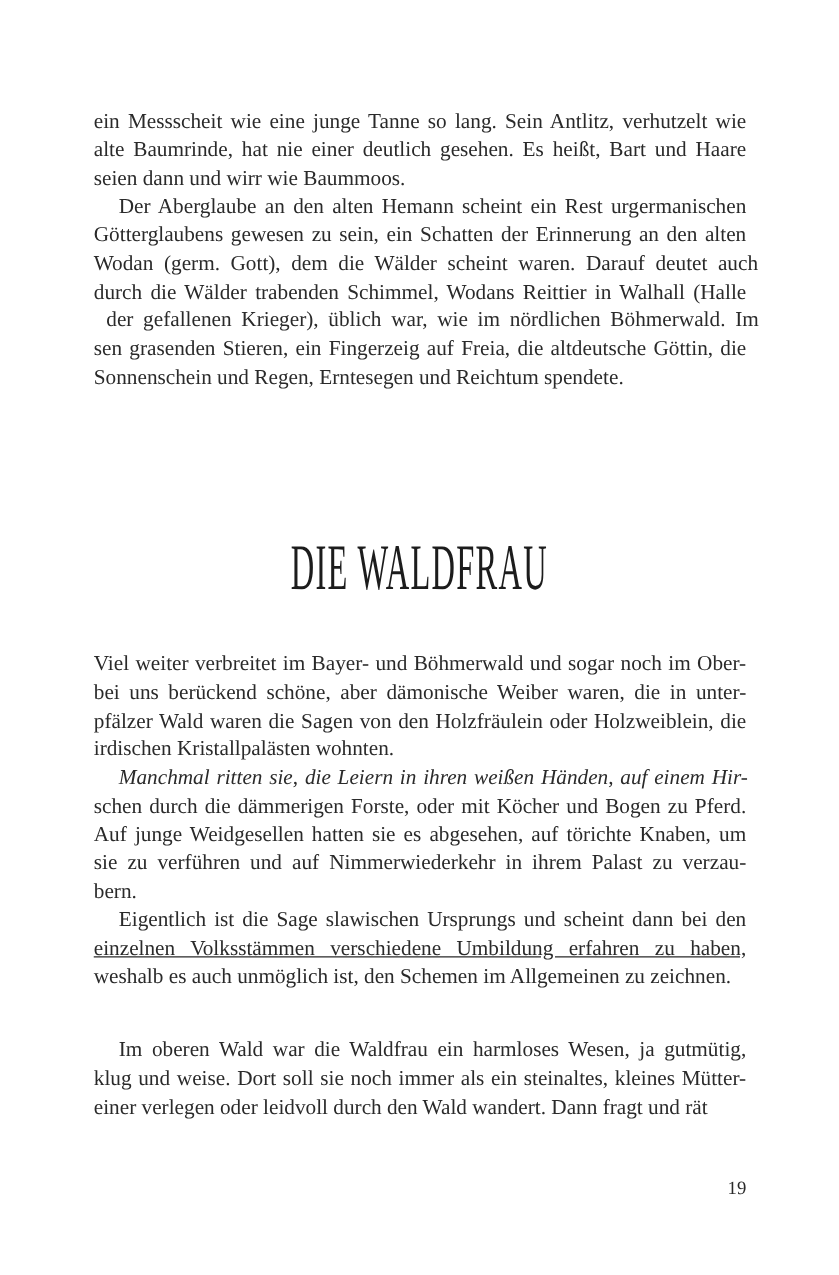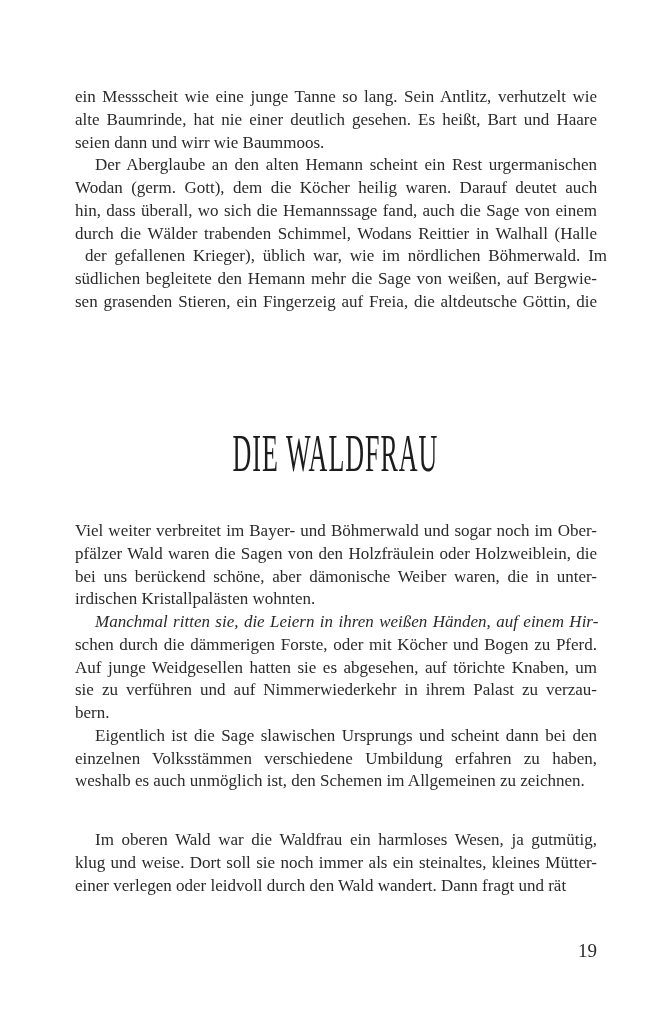--- a/index.html
+++ b/index.html
@@ -21,21 +21,21 @@
     width: 522px;
     font-size: 17px;
     line-height: 22.75px;
     color: #2a2a2a;
   }
   .para { margin: 0; padding: 0; }
   .tline {
     white-space: nowrap;
     height: 22.75px;
   }
-  .tline.indent { text-indent: 20px; text-align: right; }
+  .tline.indent { text-indent: 20px; }
   #block1 { top: 86px; }
   #block2 { top: 520px; }
   #block3 { top: 829px; }
   .chapter-heading {
     position: absolute;
     top: 438px;
     left: 0;
     width: 671px;
     height: 34px;
     text-align: center;
@@ -48,67 +48,67 @@
     letter-spacing: 1px;
     font-weight: 400;
     color: #1c1c1c;
     transform: scaleY(2.0);
     transform-origin: 50% 50%;
   }
   .page-number {
     position: absolute;
     top: 940px;
     right: 74px;
-    font-size: 19px;
+    font-size: 15px;
     line-height: 22.75px;
     color: #2a2a2a;
   }
 </style>
 </head>
 <body>
 
 <div class="page">
   <div class="textblock" id="block1">
       <div class="para">
         <div class="tline"><span style="word-spacing: 2.31px;">ein Messscheit wie eine junge Tanne so lang. Sein Antlitz, verhutzelt wie</span></div>
         <div class="tline"><span style="word-spacing: 2.82px;">alte Baumrinde, hat nie einer deutlich gesehen. Es heißt, Bart und Haare</span></div>
         <div class="tline last"><span>seien dann und wirr wie Baummoos.</span></div>
       </div>
       <div class="para">
         <div class="tline indent"><span style="word-spacing: 2.4px;">Der Aberglaube an den alten Hemann scheint ein Rest urgermanischen</span></div>
-        <div class="tline"><span style="word-spacing: 4.17px;">Wodan (germ. Gott), dem die Köcher heilig waren. Darauf deutet auch</span></div>
-        <div class="tline"><span style="word-spacing: 1.13px;">hin, dass überall, wo sich die Hemannssage fand, auch die Sage von einem</span></div>
+        <div class="tline"><span style="word-spacing: 1.86px;">Götterglaubens gewesen zu sein, ein Schatten der Erinnerung an den alten</span></div>
+        <div class="tline"><span style="word-spacing: 4.17px;">Wodan (germ. Gott), dem die Wälder scheint waren. Darauf deutet auch</span></div>
         <div class="tline"><span style="word-spacing: 2.39px;">durch die Wälder trabenden Schimmel, Wodans Reittier in Walhall (Halle</span></div>
         <div class="tline"><span style="word-spacing: 3.53px; margin-left: 10px;">der gefallenen Krieger), üblich war, wie im nördlichen Böhmerwald. Im</span></div>
-        <div class="tline"><span style="word-spacing: 1.39px;">südlichen begleitete den Hemann mehr die Sage von weißen, auf Bergwie-</span></div>
         <div class="tline"><span style="word-spacing: 1.55px;">sen grasenden Stieren, ein Fingerzeig auf Freia, die altdeutsche Göttin, die</span></div>
+        <div class="tline last"><span>Sonnenschein und Regen, Erntesegen und Reichtum spendete.</span></div>
       </div>
     </div>
 
   <div class="chapter-heading">
     <span class="chapter-title">DIE WALDFRAU</span>
   </div>
 
   <div class="textblock" id="block2">
       <div class="para">
         <div class="tline"><span style="word-spacing: 0.87px;">Viel weiter verbreitet im Bayer- und Böhmerwald und sogar noch im Ober-</span></div>
+        <div class="tline"><span style="word-spacing: 3.4px;">bei uns berückend schöne, aber dämonische Weiber waren, die in unter-</span></div>
         <div class="tline"><span style="word-spacing: 1.06px;">pfälzer Wald waren die Sagen von den Holzfräulein oder Holzweiblein, die</span></div>
-        <div class="tline"><span style="word-spacing: 3.4px;">bei uns berückend schöne, aber dämonische Weiber waren, die in unter-</span></div>
         <div class="tline last"><span>irdischen Kristallpalästen wohnten.</span></div>
       </div>
       <div class="para">
         <div class="tline indent"><span style="word-spacing: 1.16px; font-style: italic;">Manchmal ritten sie, die Leiern in ihren weißen Händen, auf einem Hir-</span></div>
         <div class="tline"><span style="word-spacing: 1.4px;">schen durch die dämmerigen Forste, oder mit Köcher und Bogen zu Pferd.</span></div>
         <div class="tline"><span style="word-spacing: 2.23px; margin-top: 20px;">Auf junge Weidgesellen hatten sie es abgesehen, auf törichte Knaben, um</span></div>
         <div class="tline"><span style="word-spacing: 3.77px;">sie zu verführen und auf Nimmerwiederkehr in ihrem Palast zu verzau-</span></div>
         <div class="tline last"><span>bern.</span></div>
       </div>
       <div class="para">
         <div class="tline indent"><span style="word-spacing: 2.23px;">Eigentlich ist die Sage slawischen Ursprungs und scheint dann bei den</span></div>
-        <div class="tline"><span style="word-spacing: 8.03px;">einzelnen Volksstämmen verschiedene Umbildung erfahren zu haben,</span></div>
+        <div class="tline"><span style="word-spacing: 8.03px; text-decoration: underline;">einzelnen Volksstämmen verschiedene Umbildung erfahren zu haben,</span></div>
         <div class="tline last"><span>weshalb es auch unmöglich ist, den Schemen im Allgemeinen zu zeichnen.</span></div>
       </div>
     </div>
 
   <div class="textblock" id="block3">
       <div class="para">
         <div class="tline indent"><span style="word-spacing: 3.4px;">Im oberen Wald war die Waldfrau ein harmloses Wesen, ja gutmütig,</span></div>
         <div class="tline"><span style="word-spacing: 1.11px;">klug und weise. Dort soll sie noch immer als ein steinaltes, kleines Mütter-</span></div>
         <div class="tline last"><span>einer verlegen oder leidvoll durch den Wald wandert. Dann fragt und rät</span></div>
       </div>

